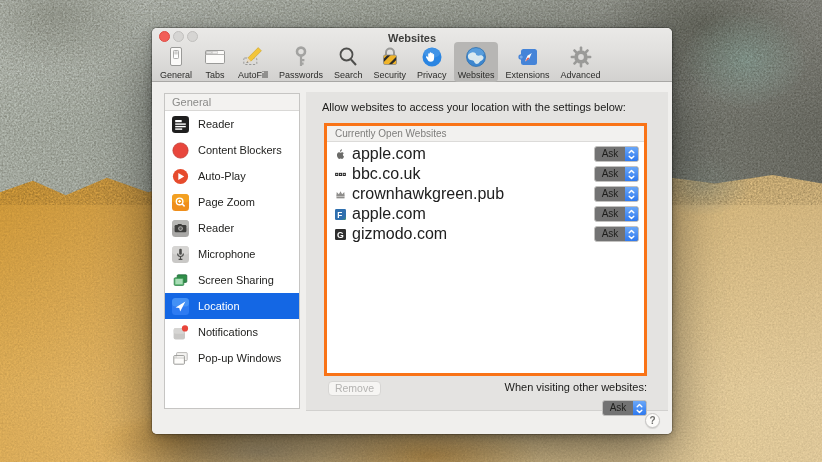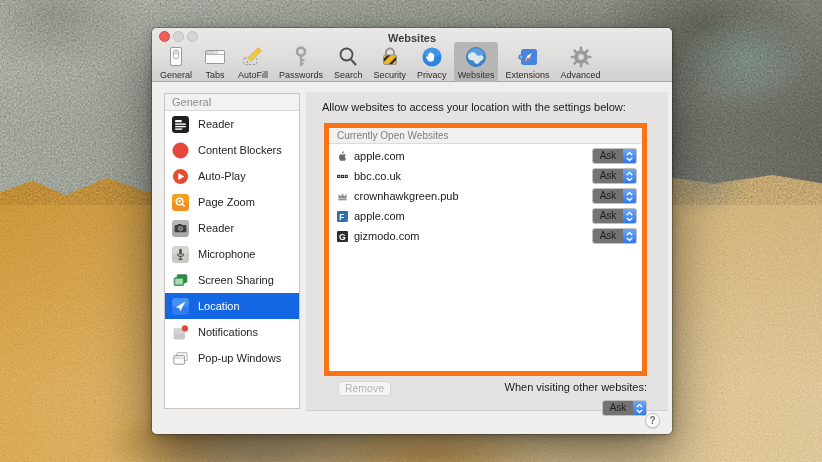--- a/index.html
+++ b/index.html
@@ -54,35 +54,35 @@
   .sb-header { height:17px; line-height:16px; padding-left:7px; font-size:11px; color:#8b8b89;
     background:#f3f2f0; border-bottom:1px solid #d9d8d6; }
   .sb-item { height:26px; display:flex; align-items:center; gap:9px; padding-left:7px; font-size:11px; color:#1d1d1b; }
   .sb-item.selected { background:var(--sel,#1467e4); color:#fff; }
   .sb-icon, .sb-icon svg { width:17px; height:17px; display:block; flex:0 0 17px; }
 
   
   .pane { position:absolute; left:154px; top:9px; width:362px; height:319px;
     background:#e4e3e1; border-bottom:1px solid #d2d1cf; }
   .intro { position:absolute; left:16px; top:9px; font-size:11px; color:#1b1b19; }
-  .listbox { position:absolute; left:18px; top:31px; width:323px; height:253px; background:#fff; border:5px solid #f97316; }
+  .listbox { position:absolute; left:18px; top:31px; width:323px; height:253px; background:#fff; border:3px solid #f97316; }
   .lb-header { height:16px; line-height:16px; padding-left:8px; font-size:10px; color:#7e7d7b;
     background:#f2f1ef; border-bottom:1px solid #dcdbd9; }
   .rows { padding-top:2px; }
   .site-row { height:20px; display:flex; align-items:center; padding:0 5px 0 8px; }
   .favicon, .favicon svg { width:11px; height:11px; display:block; flex:0 0 11px; }
-  .site-domain { font-size:11px; color:#202020; margin-left:6px; }
+  .site-domain { font-size:16px; color:#202020; margin-left:6px; }
 
   .popup { margin-left:auto; width:45px; height:16px; background:#737373; border:1px solid #c2c1bf;
     border-radius:3px; display:flex; align-items:stretch; overflow:hidden; }
   .popup-label { flex:1; font-size:10px; color:#1e1e1c; text-align:center; line-height:14px; }
   .popup-stepper { width:13px; background:linear-gradient(180deg,#6aa7f8,var(--stepper,#2e79ef)); display:flex; align-items:center; justify-content:center; }
   .popup-stepper svg { width:9px; height:13px; display:block; }
 
-  .pane-footer { position:absolute; left:16px; right:0; top:289px; height:18px; }
+  .pane-footer { position:absolute; left:6px; right:0; top:289px; height:18px; }
   .remove-btn { position:absolute; left:16px; top:0; width:53px; height:15px;
     background:#f6f5f3; border:1px solid #d7d6d4; border-radius:4px;
     font-size:10.5px; color:#b4b3b1; text-align:center; line-height:13px; }
   .footer-right { position:absolute; right:21px; top:0; display:flex; align-items:center; gap:7px;flex-direction:column; }
   .footer-label { font-size:11px; color:#1b1b19; }
 
   .help-btn { position:absolute; left:493px; top:330px; width:15px; height:15px; border-radius:50%;
     background:#fcfbf9; border:1px solid #c6c5c3; color:#6f6f6d; font-size:10px; font-weight:700;
     text-align:center; line-height:13px; box-shadow:0 1px 1px rgba(0,0,0,.12); }
 </style>

